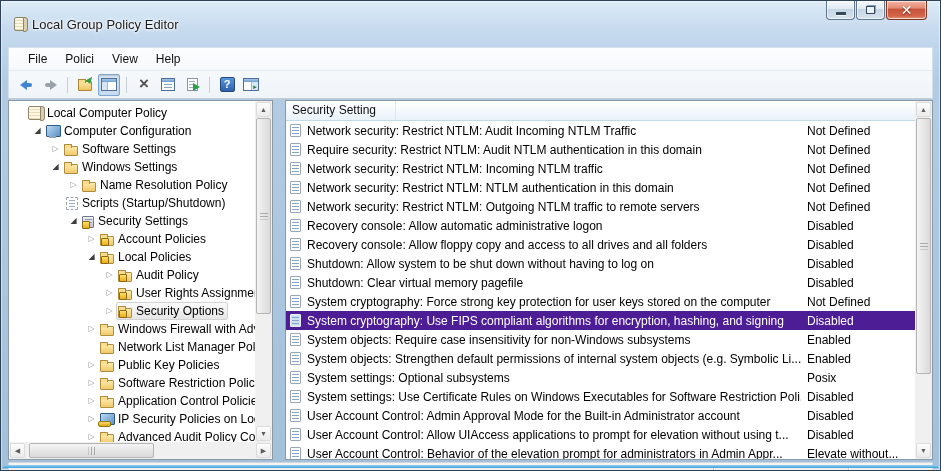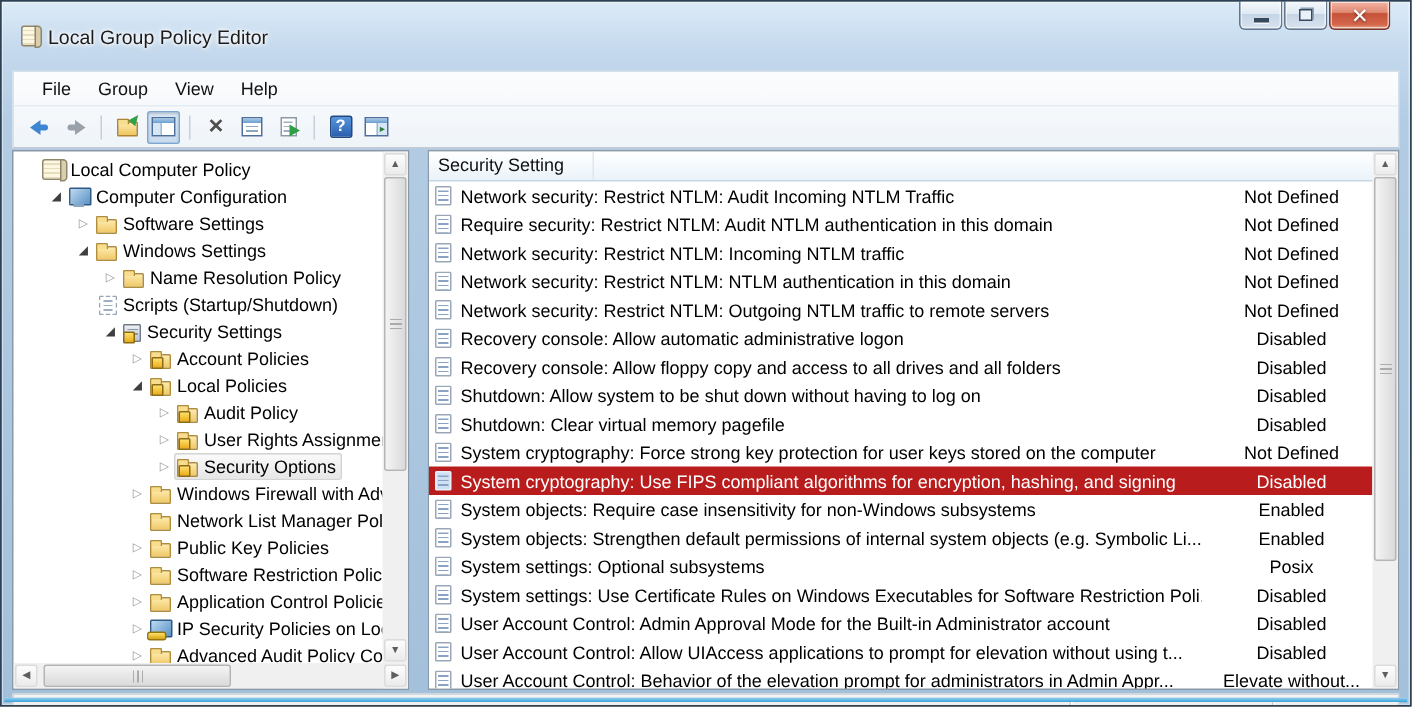--- a/index.html
+++ b/index.html
@@ -137,26 +137,26 @@
   .lrow.sel .ic-policy{ background:#cfe0f5; border-color:#e8f0fa;}
 
   
   .lheader{ position:absolute; top:0; left:0; right:17px; height:20px; display:flex;
     background:linear-gradient(180deg,#ffffff,#eaf3fa); border-bottom:1px solid #c5d8e6; z-index:2;}
   .hcell{ position:relative; font-size:12px; color:#101010; line-height:19px; padding-left:6px;
     border-right:1px solid #dde7f0; cursor:default;}
   .hcell .sort{ position:absolute; left:50%; top:-1px; transform:translateX(-50%);
     font-size:7px; line-height:7px; color:#6f9cc6;}
   .hfill{ flex:1; border-right:none;}
-  .lrows{ position:absolute; top:20px; left:0; right:17px; bottom:0; overflow:hidden;text-align:center;}
+  .lrows{ position:absolute; top:20px; left:0; right:17px; bottom:0; overflow:hidden;}
   .lrow{ height:19px; display:flex; align-items:center; font-size:12px; color:#000; cursor:default;}
   .cell-policy{ width:515px; flex:none; display:flex; align-items:center; gap:5px; padding-left:3px;
     overflow:hidden; white-space:nowrap;}
   .cell-setting{ flex:1; padding-left:6px; white-space:nowrap; overflow:hidden;}
-  .lrow.sel{ background:#b91c1c; color:#fff;}
+  .lrow.sel{ background:#4c1d95; color:#fff;}
 
   
   .sb{ position:absolute; background:#f0f0f0; z-index:3;}
   .sb-v{ width:17px; top:0; bottom:0; right:0;}
   .tree-pane .sb-v{ bottom:17px;}
   .sb-h{ height:17px; left:0; right:0; bottom:0;}
   .arr{ position:absolute; width:15px; height:15px; left:1px;
     background:linear-gradient(#fdfdfd,#ebebeb); border:1px solid #dcdcdc; border-radius:2px;
     color:#5e5e5e; font-size:7px; line-height:14px; text-align:center; cursor:default;}
   .arr.up{ top:1px;} .arr.down{ bottom:1px;}
@@ -192,21 +192,21 @@
         </div>
       <div class="wbtn close">
           <span class="g-close">✕</span>
         </div>
     </div>
   </div>
 
   <div class="cmdarea">
     <div class="menubar" id="menubar">
         <span class="menu-item">File</span>
-        <span class="menu-item">Group</span>
+        <span class="menu-item">Polici</span>
         <span class="menu-item">View</span>
         <span class="menu-item">Help</span>
       </div>
     <div class="toolbar" id="toolbar">
         <div class="ti">
           <span class="g g-back"></span>
         </div>
         <div class="ti">
           <span class="g g-fwd"></span>
         </div>

